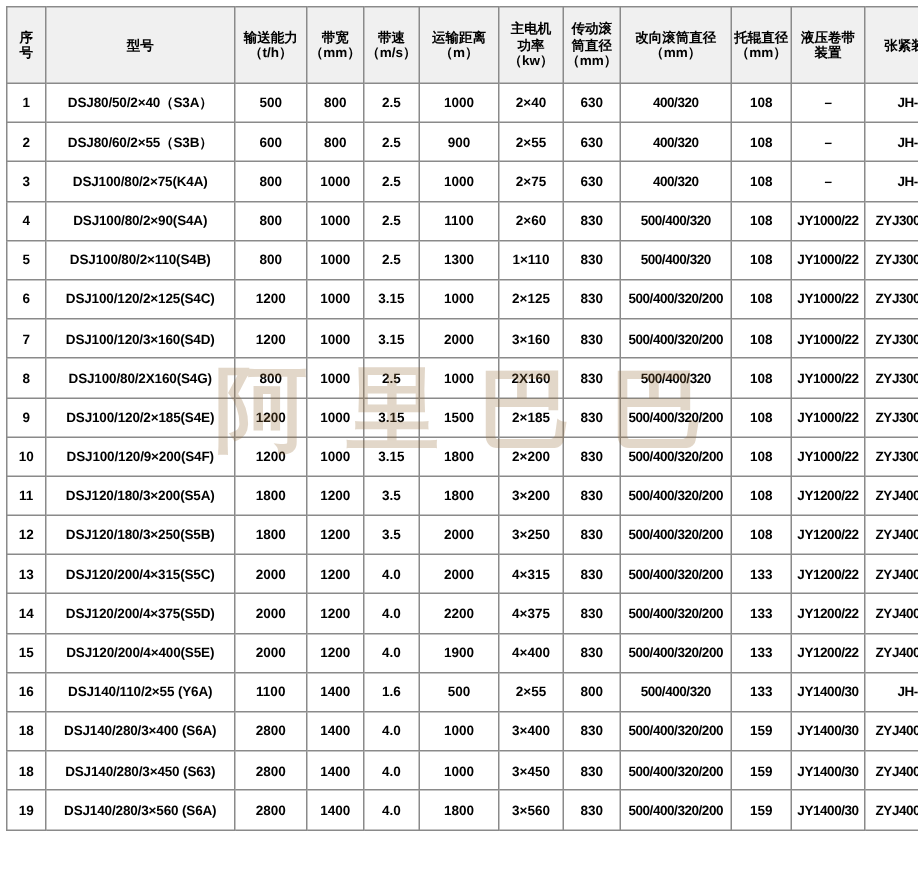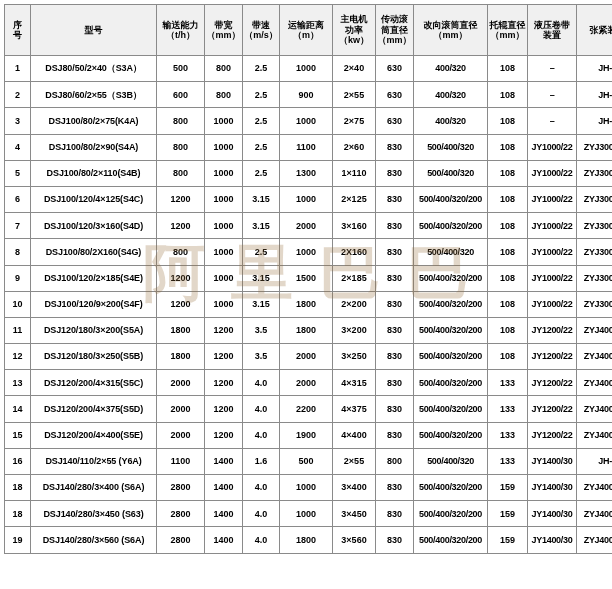--- a/index.html
+++ b/index.html
@@ -219,21 +219,21 @@
           <td class="c-num">1300</td>
           <td class="c-small">1×110</td>
           <td class="c-num">830</td>
           <td class="c-tight">500/400/320</td>
           <td class="c-num">108</td>
           <td class="c-tight">JY1000/22</td>
           <td class="c-tight">ZYJ300/13D</td>
         </tr>
         <tr>
           <td class="c-no">6</td>
-          <td class="c-model">DSJ100/120/4×125(S4C)</td>
+          <td class="c-model">DSJ100/120/2×125(S4C)</td>
           <td class="c-num">1200</td>
           <td class="c-num">1000</td>
           <td class="c-num">3.15</td>
           <td class="c-num">1000</td>
           <td class="c-small">2×125</td>
           <td class="c-num">830</td>
           <td class="c-tight">500/400/320/200</td>
           <td class="c-num">108</td>
           <td class="c-tight">JY1000/22</td>
           <td class="c-tight">ZYJ300/13D</td>

